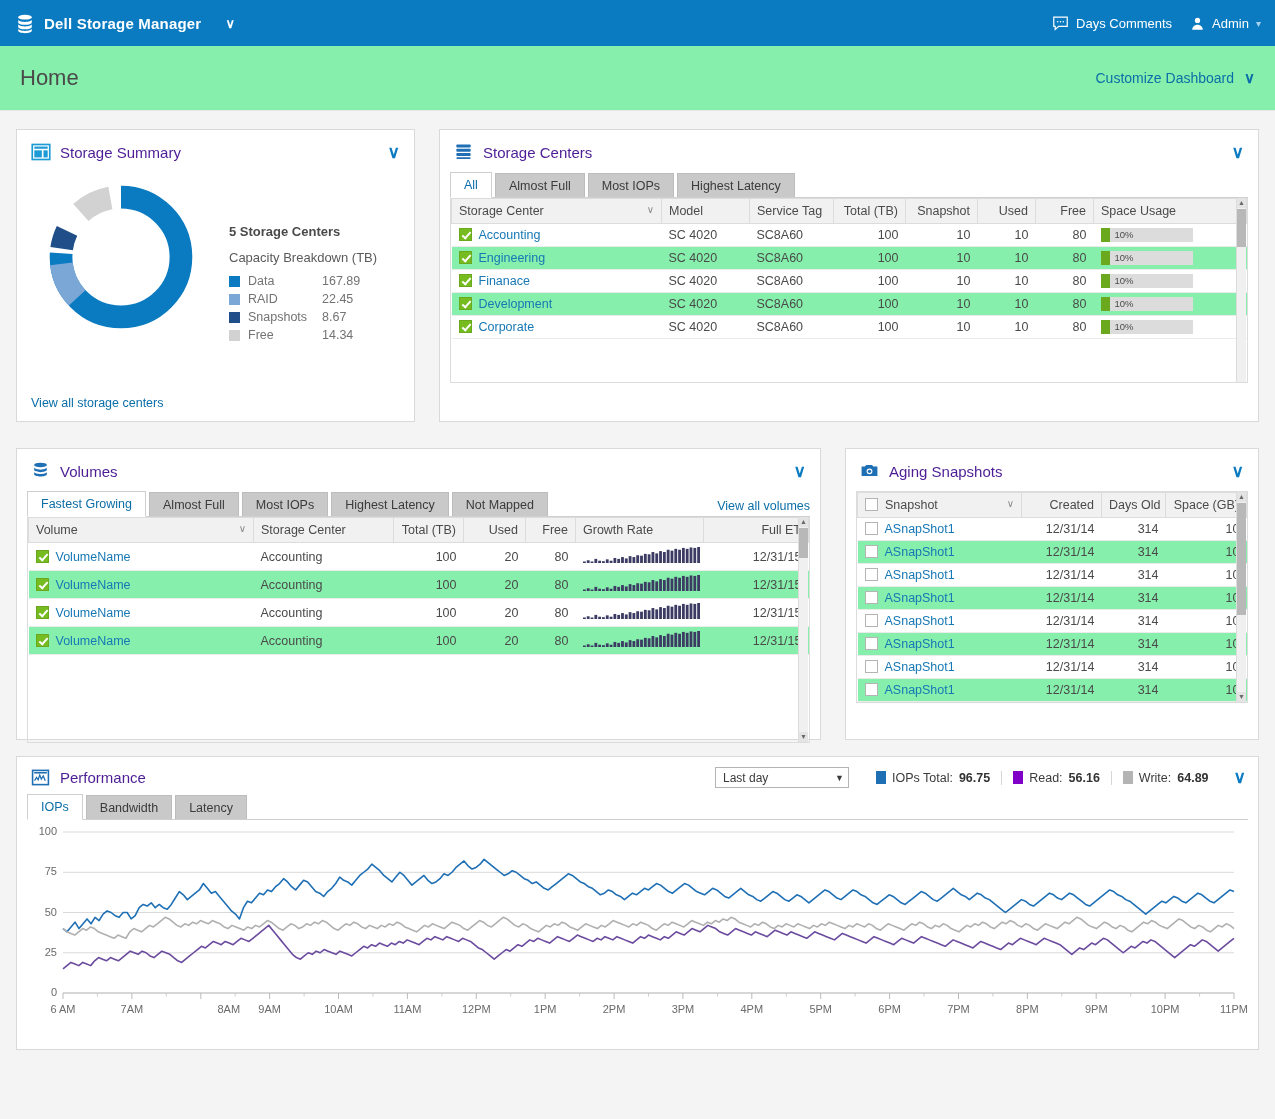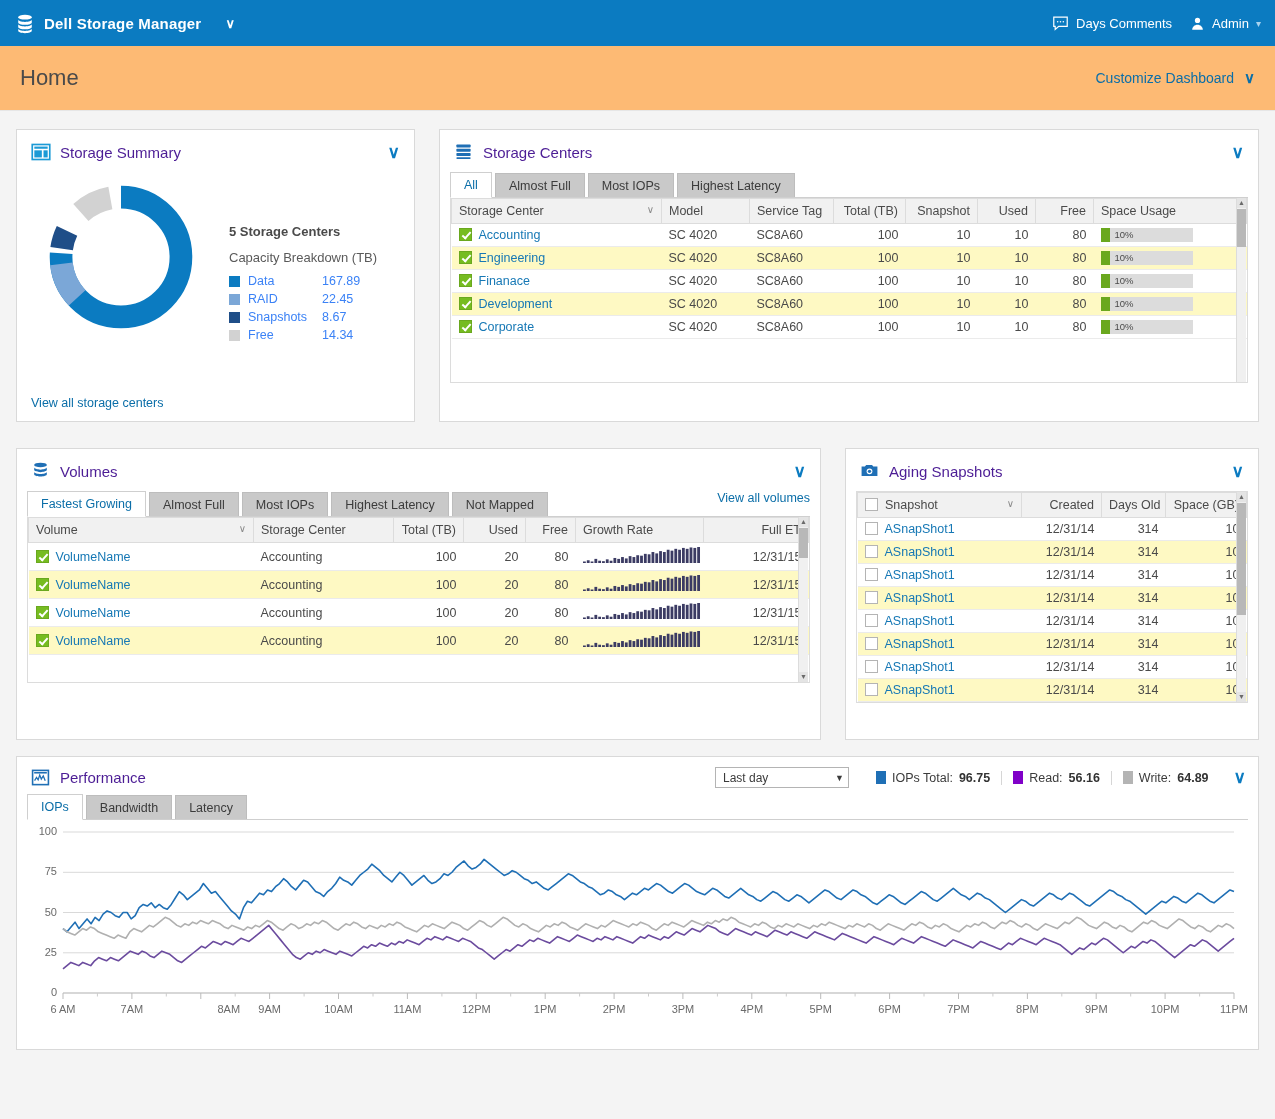--- a/index.html
+++ b/index.html
@@ -21,21 +21,21 @@
   }
   .brand { display: flex; align-items: center; gap: 10px; justify-content: flex-end; }
   .brand-title { font-size: 15px; font-weight: bold; letter-spacing: .2px; }
   .caret-w { font-size: 13px; font-weight: bold; margin-left: 14px; color:#ffffff; }
   .topbar-right { margin-left: auto; display: flex; align-items: center; gap: 18px; font-size: 13px; }
   .tb-item { display: flex; align-items: center; gap: 7px; cursor: pointer; }
   .tb-caret { font-size: 10px; color: #a8d3ef; }
 
   
   .pagehead {
-    height: 65px; background: #fdba74;
+    height: 65px; background: #86efac;
     display: flex; align-items: center;
     padding: 0 20px; border-bottom: 1px solid #e6e6e6;
   }
   .pagetitle { font-size: 22px; color: #4a4a4a; font-weight: normal; }
   .customize {
     margin-left: auto; color: #0b6ea8; font-size: 14px;
     display: flex; align-items: center; gap: 10px; cursor: pointer;
   }
   .customize .chev { font-size: 15px; font-weight: bold; }
 
@@ -66,21 +66,21 @@
   .donut-wrap { width: 196px; height: 162px; position: relative; }
   .donut-center {
     position: absolute; left: 0; right: 0; top: 50px;
     text-align: center; pointer-events: none;
   }
   .donut-total { font-size: 25px; color: #555; letter-spacing: .3px; }
   .donut-sub { font-size: 13px; color: #6a6a6a; margin-top: 1px; }
   .ss-legend { padding-top: 48px; margin-left: 10px; }
   .ss-sc { font-size: 13px; font-weight: bold; color: #4a4a4a; }
   .ss-cap { font-size: 13px; color: #5a5a5a; margin: 11px 0 7px 0; }
-  .legend-row { display: flex; align-items: center; font-size: 12.5px; color: #3b82f6; height: 18px; }
+  .legend-row { display: flex; align-items: center; font-size: 12.5px; color: #737373; height: 18px; }
   .legend-sw { width: 11px; height: 11px; margin-right: 8px; flex: 0 0 auto; }
   .legend-label { width: 74px; }
   .legend-val { width: 48px; }
   .viewall {
     position: absolute; left: 14px; bottom: 11px;
     color: #0b6ea8; font-size: 12.5px; cursor: pointer;
   }
 
   
   .tabs { display: flex; align-items: flex-end; gap: 3px; padding: 0 10px; position: relative; }
@@ -93,37 +93,37 @@
     background: #c9c9c9; color: #3b3b3b; cursor: pointer;
     border: 1px solid #bdbdbd; border-bottom: none;
   }
   .tab.active {
     background: #ffffff; color: #0b6ea8;
     border: 1px solid #cfcfcf; border-bottom: 1px solid #ffffff;
     position: relative; z-index: 2;
   }
   .tabs-link {
     margin-left: auto; color: #0b6ea8; font-size: 12.5px;
-    padding-bottom: 12px; cursor: pointer;
+    padding-bottom: 4px; cursor: pointer;
   }
 
   
   .tbl { width: 100%; border-collapse: collapse; font-size: 12.5px; table-layout: fixed; }
   .tbl th {
     background: #f1f1f1; color: #4a4a4a; font-weight: normal;
     text-align: right; padding: 5px 7px; border: 1px solid #dcdcdc;
     white-space: nowrap; height: 25px;
   }
   .tbl th.l { text-align: left; }
   .tbl td {
     padding: 4px 7px; border-bottom: 1px solid #ebebeb; color: #4a4a4a;
     text-align: right; white-space: nowrap; height: 23px;
   }
   .tbl td.l { text-align: left; }
-  .tbl tr.alt td { background: #fef9c3; }
+  .tbl tr.alt td { background: #86efac; }
   .lnk { color: #1678b5; cursor: pointer; }
   .hsort { float: right; color: #8a8a8a; font-size: 10px; }
   .chk {
     width: 13px; height: 13px; background: #76bc21; border: 1px solid #6aa81e;
     display: inline-block; vertical-align: -2px; margin-right: 7px; position: relative;
   }
   .chk::after {
     content: ""; position: absolute; left: 4px; top: 1px;
     width: 3px; height: 7px; border: solid #fff; border-width: 0 2px 2px 0;
     transform: rotate(42deg);
@@ -149,21 +149,21 @@
     position: absolute; left: 0; right: 0; height: 10px; background: #e4e4e4;
     font-size: 7px; text-align: center; line-height: 10px; color: #6a6a6a;
   }
 
   
   #storage-centers { flex: 1; height: 293px; }
   .sc-tablewrap { margin: 0 10px; position: relative; border: 1px solid #dcdcdc; border-top: none; height: 185px; overflow: hidden; }
 
   
   #volumes { width: 805px; height: 292px; }
-  .vol-tablewrap { margin: 0 10px; position: relative; border: 1px solid #dcdcdc; border-top: none; height: 166px; overflow: hidden; }
+  .vol-tablewrap { margin: 0 10px; position: relative; border: 1px solid #dcdcdc; border-top: none; height: 226px; overflow: hidden; }
 
   
   #aging-snapshots { flex: 1; height: 292px; }
   .as-bar {
     display: flex; align-items: center; padding: 2px 12px 6px 12px; font-size: 12.5px;
   }
   .as-delete { color: #4a4a4a; cursor: pointer; }
   .as-total { margin-left: auto; color: #4a4a4a; }
   .as-tablewrap { margin: 0 10px; position: relative; border: 1px solid #dcdcdc; height: 212px; overflow: hidden; }
 

